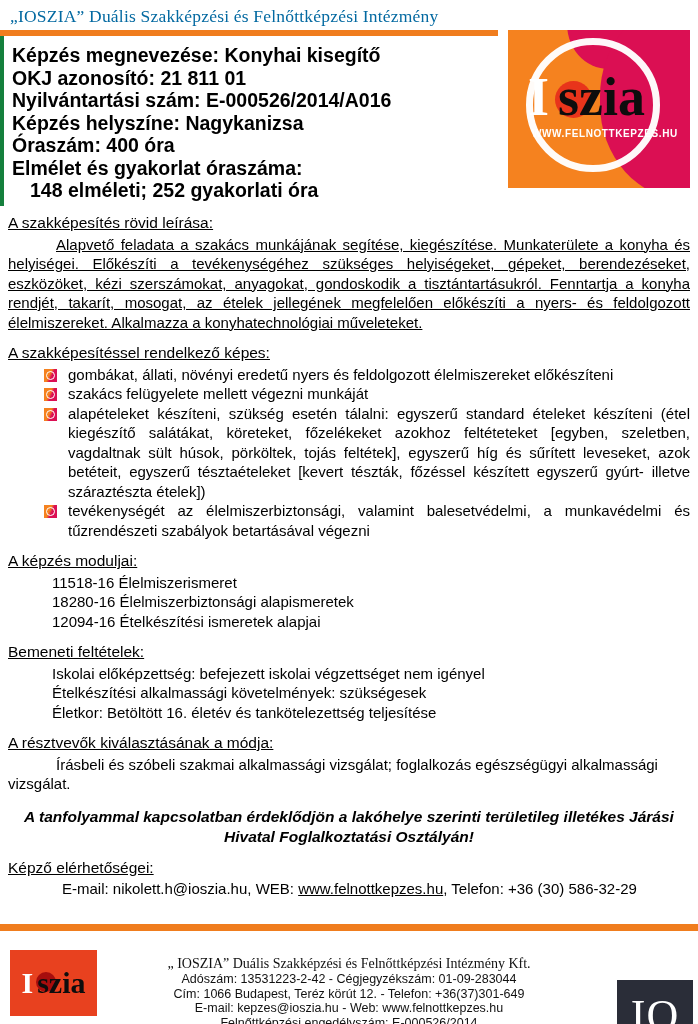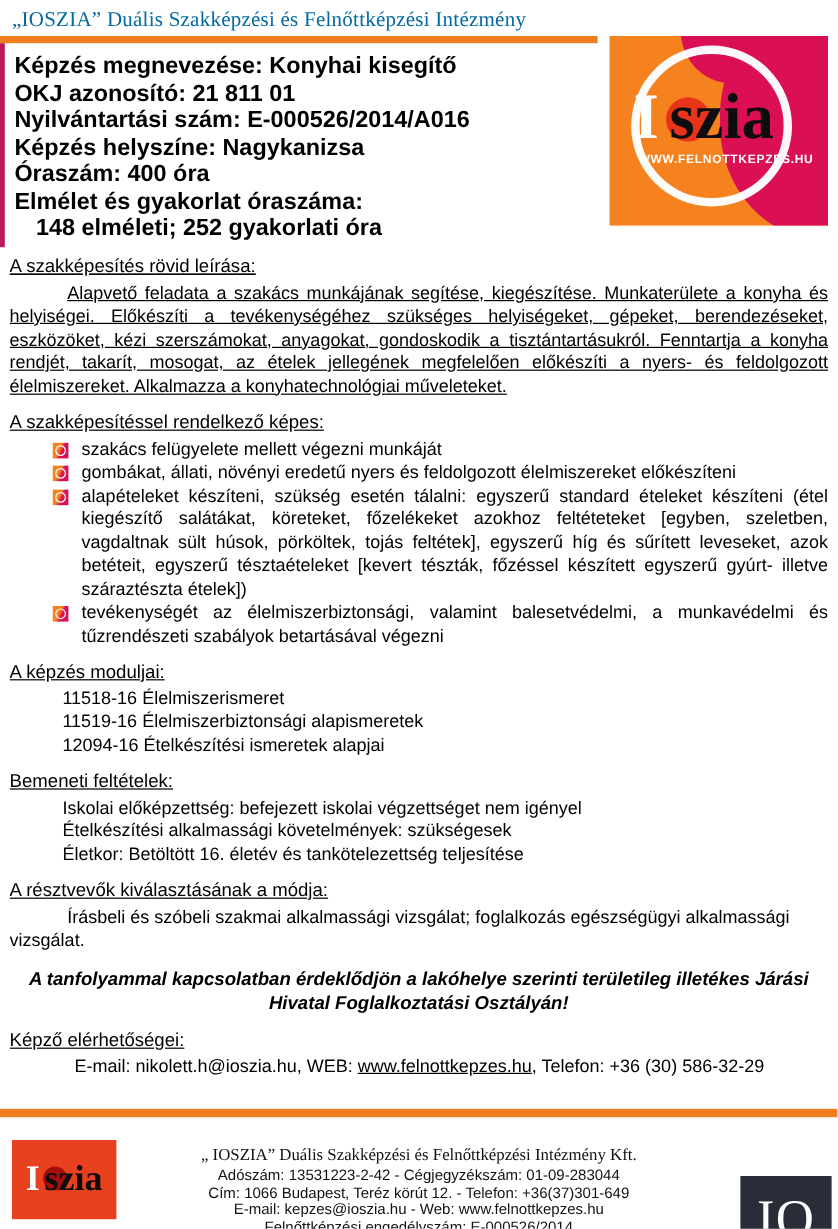--- a/index.html
+++ b/index.html
@@ -46,21 +46,21 @@
   }
   .logo-i { color:#ffffff; position:relative; z-index:1; }
   .logo-szia { color:#0d0d0d; position:relative; z-index:1; margin-left:9px; }
   .logo-url {
     position:absolute; left:24px; top:98px; z-index:2;
     color:#ffffff; font-size:10px; font-weight:bold; letter-spacing:.6px;
   }
   
   .info-box {
     position:absolute; left:0; top:36px; width:500px; height:170px;
-    border-left:4px solid #be185d; padding:8px 0 0 8px;
+    border-left:4px solid #15803d; padding:8px 0 0 8px;
   }
   .info-line { font-weight:bold; font-size:19.5px; line-height:22.5px; white-space:nowrap; }
   .info-line.indent { padding-left:18px; }
   
   .content { position:absolute; left:8px; top:213px; width:682px; height:706px; overflow:hidden; font-size:15px; line-height:19.5px; }
   .sec { margin-top:11px; }
   .sec:first-child { margin-top:0;text-decoration:underline; }
   .sec-heading { text-decoration:underline; margin-bottom:2px; font-size:15.5px; }
   .para-justify { text-align:justify; text-indent:48px; }
   .bullets { margin-left:36px; }
@@ -139,42 +139,42 @@
     <div class="sec">
       <div class="sec-heading">A szakképesítés rövid leírása:</div>
       <div class="para-justify">Alapvető feladata a szakács munkájának segítése, kiegészítése. Munkaterülete a konyha és helyiségei. Előkészíti a tevékenységéhez szükséges helyiségeket, gépeket, berendezéseket, eszközöket, kézi szerszámokat, anyagokat, gondoskodik a tisztántartásukról. Fenntartja a konyha rendjét, takarít, mosogat, az ételek jellegének megfelelően előkészíti a nyers- és feldolgozott élelmiszereket. Alkalmazza a konyhatechnológiai műveleteket.</div>
     </div>
 
     <div class="sec">
       <div class="sec-heading">A szakképesítéssel rendelkező képes:</div>
       <div class="bullets">
         <div class="bullet">
           <span class="bullet-icon"></span>
+          <span class="bullet-text">gombákat, állati, növényi eredetű nyers és feldolgozott élelmiszereket előkészíteni</span>
+        </div>
+        <div class="bullet">
+          <span class="bullet-icon"></span>
           <span class="bullet-text">szakács felügyelete mellett végezni munkáját</span>
-        </div>
-        <div class="bullet">
-          <span class="bullet-icon"></span>
-          <span class="bullet-text">gombákat, állati, növényi eredetű nyers és feldolgozott élelmiszereket előkészíteni</span>
         </div>
         <div class="bullet">
           <span class="bullet-icon"></span>
           <span class="bullet-text">alapételeket készíteni, szükség esetén tálalni: egyszerű standard ételeket készíteni (étel kiegészítő salátákat, köreteket, főzelékeket azokhoz feltéteteket [egyben, szeletben, vagdaltnak sült húsok, pörköltek, tojás feltétek], egyszerű híg és sűrített leveseket, azok betéteit, egyszerű tésztaételeket [kevert tészták, főzéssel készített egyszerű gyúrt- illetve száraztészta ételek])</span>
         </div>
         <div class="bullet">
           <span class="bullet-icon"></span>
           <span class="bullet-text">tevékenységét az élelmiszerbiztonsági, valamint balesetvédelmi, a munkavédelmi és tűzrendészeti szabályok betartásával végezni</span>
         </div>
       </div>
     </div>
 
     <div class="sec">
       <div class="sec-heading">A képzés moduljai:</div>
       <div class="plain-list">
         <div>11518-16 Élelmiszerismeret</div>
-        <div>11519-16 Élelmiszerbiztonsági alapismeretek</div>
+        <div>18280-16 Élelmiszerbiztonsági alapismeretek</div>
         <div>12094-16 Ételkészítési ismeretek alapjai</div>
       </div>
     </div>
 
     <div class="sec">
       <div class="sec-heading">Bemeneti feltételek:</div>
       <div class="plain-list">
         <div>Iskolai előképzettség: befejezett iskolai végzettséget nem igényel</div>
         <div>Ételkészítési alkalmassági követelmények: szükségesek</div>
         <div>Életkor: Betöltött 16. életév és tankötelezettség teljesítése</div>

